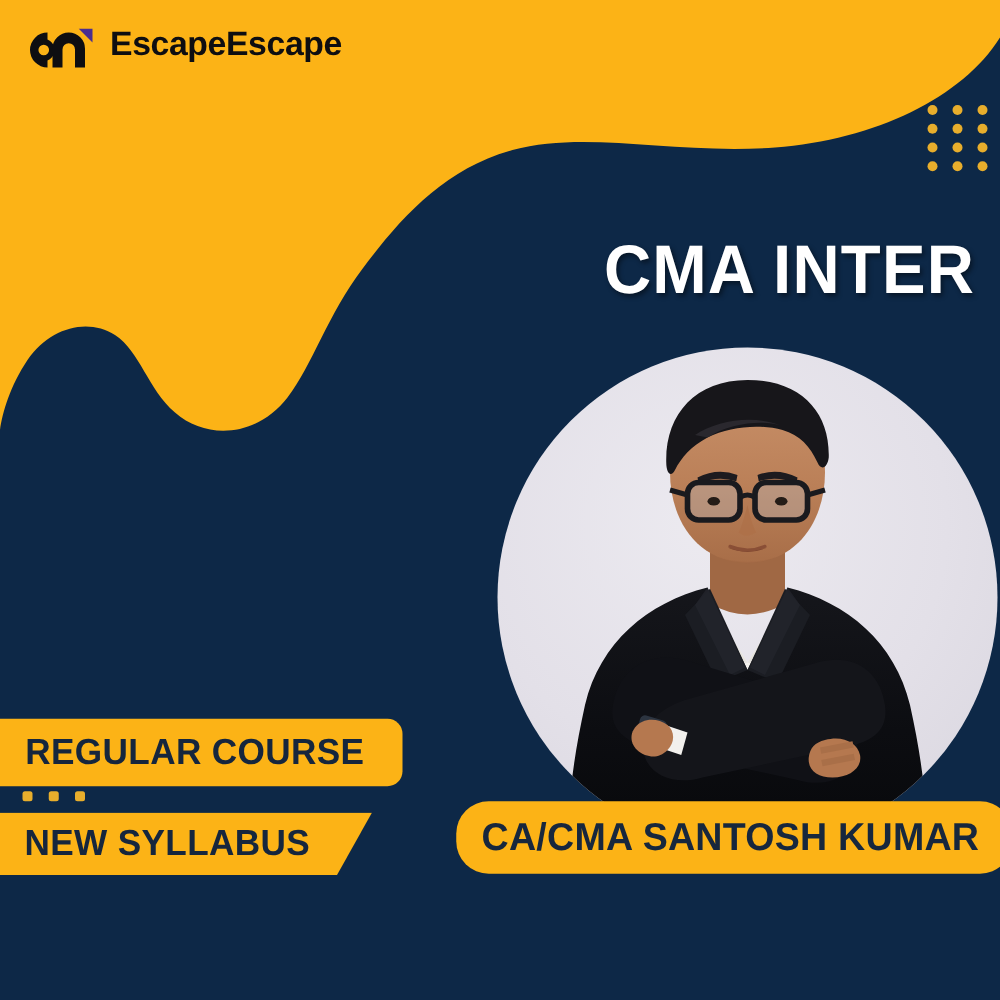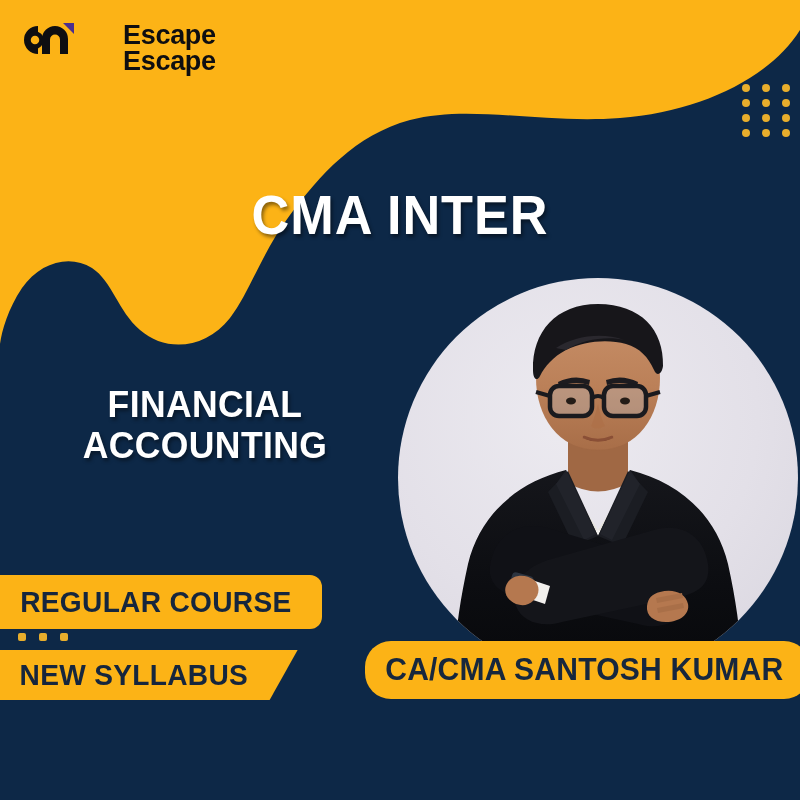--- a/index.html
+++ b/index.html
@@ -39,25 +39,24 @@
     z-index: 20;
   }
   .logo-mark {
     position: relative;
     width: 62px;
     height: 44px;
     flex: none;
   }
   .logo-text {
     display: flex;
-    flex-direction: column;
+    flex-direction: row;
     justify-content: space-between;
     line-height: 0.97;
     padding-top: 2px;
-    margin-left: 35px;
   }
   .logo-text span {
     font-size: 27px;
     font-weight: 700;
     color: #0e0e11;
     letter-spacing: -0.3px;
   }
 
   
   .dot-grid {
@@ -78,21 +77,21 @@
     border-radius: 50%;
     background: #e8ae2c;
   }
 
   
   .headline {
     position: absolute;
     left: 0;
     right: 0;
     top: 183px;
-    text-align: center;
+    text-align: right;
     z-index: 18;
   }
   .headline h1 {
     margin: 0;
     font-size: 55px;
     font-weight: 700;
     color: #ffffff;
     letter-spacing: 1px;
     text-shadow: 2px 3px 4px rgba(0,0,0,0.45);
     transform: scaleX(0.95);
@@ -270,24 +269,20 @@
       <i></i>
     <i></i>
       <i></i>
       <i></i>
   </div>
 
   <div class="headline">
     <h1>CMA INTER</h1>
   </div>
 
-  <div class="subject">
-    <div>FINANCIAL</div>
-    <div>ACCOUNTING</div>
-  </div>
 
   <div class="portrait-wrap">
     <div class="portrait-circle">
       <svg class="portrait-figure" viewBox="0 0 400 400" xmlns="http://www.w3.org/2000/svg">
         <defs>
           <linearGradient id="suitG" x1="0" y1="0" x2="0" y2="1">
             <stop offset="0%" stop-color="#15161b"></stop>
             <stop offset="60%" stop-color="#0c0d11"></stop>
             <stop offset="100%" stop-color="#08090c"></stop>
           </linearGradient>

